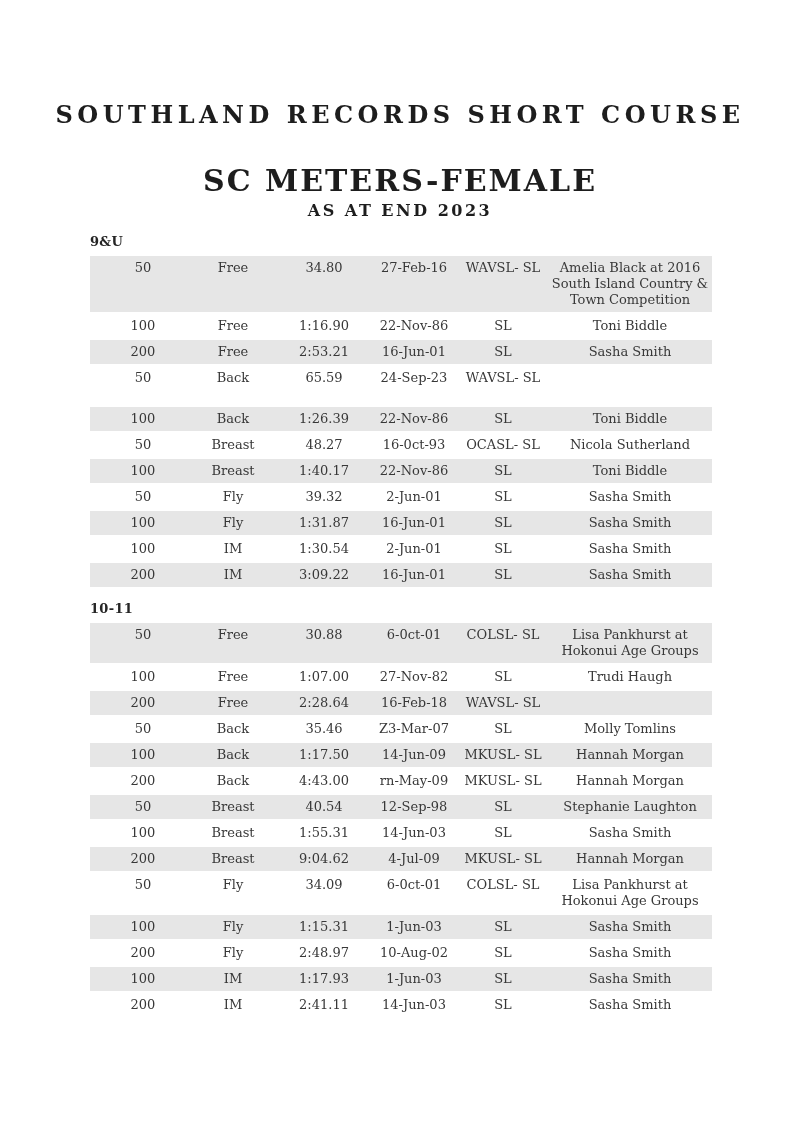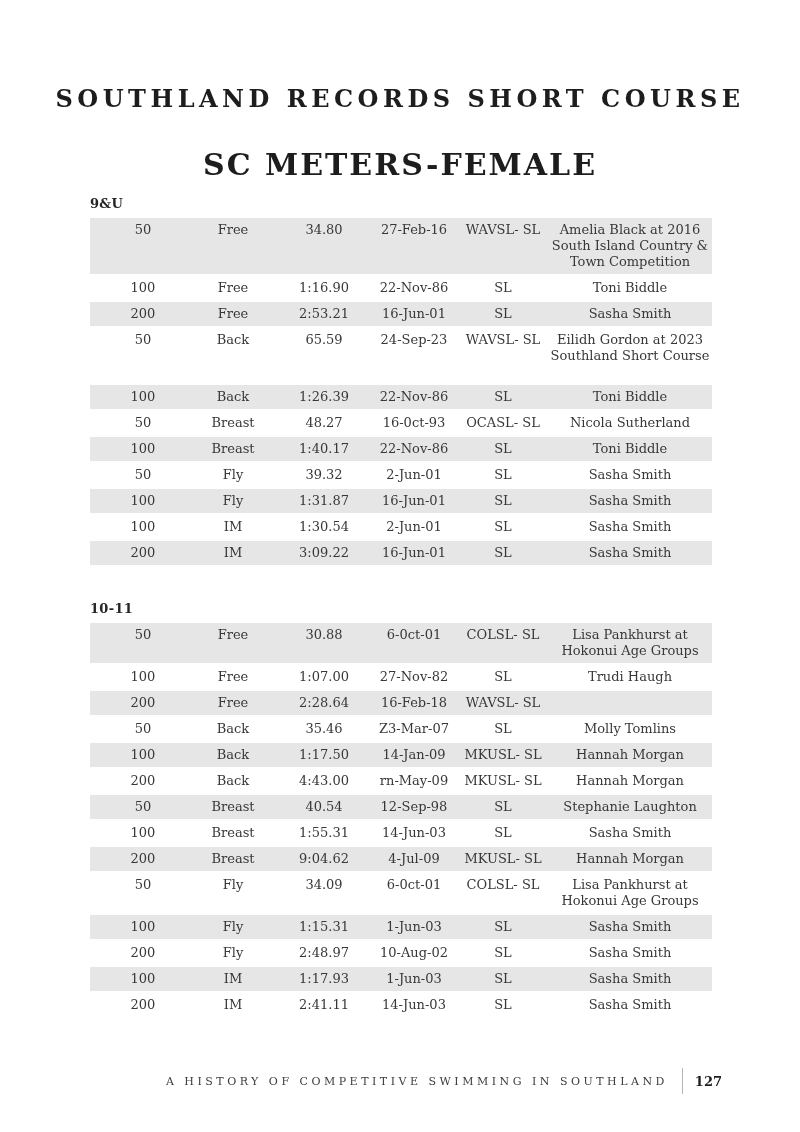--- a/index.html
+++ b/index.html
@@ -7,33 +7,33 @@
     position:relative;
     width:800px; height:1132px;
     background:#ffffff;
     font-family:"DejaVu Serif", serif;
     color:#383838;
     overflow:hidden;
   }
   .header { text-align:center; padding-top:84px; }
   .title {
     font-size:24px; font-weight:600; letter-spacing:4.5px;
-    color:#1d1d1d; margin:0;
+    color:#1d1d1d; margin:16px;
   }
   .subtitle {
     font-size:30px; font-weight:bold; letter-spacing:2px;
     color:#1d1d1d; margin:34px 0 0 0;
   }
   .asat {
     font-size:16px; font-weight:bold; letter-spacing:2.5px;
     color:#1d1d1d; margin:3px 0 0 0;
   }
   .content { margin:14px 88px 0 90px; }
   .section { margin-top:8px; }
-  .section + .section { margin-top:36px; }
+  .section + .section { margin-top:14px; }
   .section-label {
     font-size:13px; font-weight:bold; color:#252525;
     letter-spacing:0.3px; margin:0 0 7px 0;
   }
   .ttable { width:622px; }
   .trow {
     display:flex; align-items:flex-start;
     padding:4px 0; margin-bottom:2px;
     font-size:13px; line-height:16px;text-align:center;
   }
@@ -61,20 +61,21 @@
   .footer-page { font-size:13px; font-weight:bold; color:#1d1d1d; }
 </style>
 </head>
 <body>
 
 <div class="page">
 
   <div class="header">
     <h1 class="title">SOUTHLAND RECORDS SHORT COURSE</h1>
     <div class="subtitle">SC METERS-FEMALE</div>
+    <div class="asat">AS AT END 2023</div>
   </div>
 
   <div class="content">
 
     <div class="section">
       <div class="section-label">9&amp;U</div>
       <div class="ttable">
           <div class="trow shaded">
             <div class="c c-distance">50</div>
             <div class="c c-stroke">Free</div>
@@ -98,21 +99,20 @@
             <div class="c c-date">16-Jun-01</div>
             <div class="c c-club">SL</div>
             <div class="c c-holder">Sasha Smith</div>
           </div>
           <div class="trow spacer">
             <div class="c c-distance">50</div>
             <div class="c c-stroke">Back</div>
             <div class="c c-time">65.59</div>
             <div class="c c-date">24-Sep-23</div>
             <div class="c c-club">WAVSL- SL</div>
-            <div class="c c-holder">Eilidh Gordon at 2023 Southland Short Course</div>
           </div>
           <div class="trow shaded">
             <div class="c c-distance">100</div>
             <div class="c c-stroke">Back</div>
             <div class="c c-time">1:26.39</div>
             <div class="c c-date">22-Nov-86</div>
             <div class="c c-club">SL</div>
             <div class="c c-holder">Toni Biddle</div>
           </div>
           <div class="trow">
@@ -197,21 +197,21 @@
             <div class="c c-stroke">Back</div>
             <div class="c c-time">35.46</div>
             <div class="c c-date">Z3-Mar-07</div>
             <div class="c c-club">SL</div>
             <div class="c c-holder">Molly Tomlins</div>
           </div>
           <div class="trow shaded">
             <div class="c c-distance">100</div>
             <div class="c c-stroke">Back</div>
             <div class="c c-time">1:17.50</div>
-            <div class="c c-date">14-Jan-09</div>
+            <div class="c c-date">14-Jun-09</div>
             <div class="c c-club">MKUSL- SL</div>
             <div class="c c-holder">Hannah Morgan</div>
           </div>
           <div class="trow">
             <div class="c c-distance">200</div>
             <div class="c c-stroke">Back</div>
             <div class="c c-time">4:43.00</div>
             <div class="c c-date">rn-May-09</div>
             <div class="c c-club">MKUSL- SL</div>
             <div class="c c-holder">Hannah Morgan</div>
@@ -278,19 +278,14 @@
             <div class="c c-time">2:41.11</div>
             <div class="c c-date">14-Jun-03</div>
             <div class="c c-club">SL</div>
             <div class="c c-holder">Sasha Smith</div>
           </div>
         </div>
     </div>
 
   </div>
 
-  <div class="footer">
-    <span class="footer-text">A HISTORY OF COMPETITIVE SWIMMING IN SOUTHLAND</span>
-    <span class="footer-divider"></span>
-    <span class="footer-page">127</span>
-  </div>
 
 </div>
 
 </body></html>

